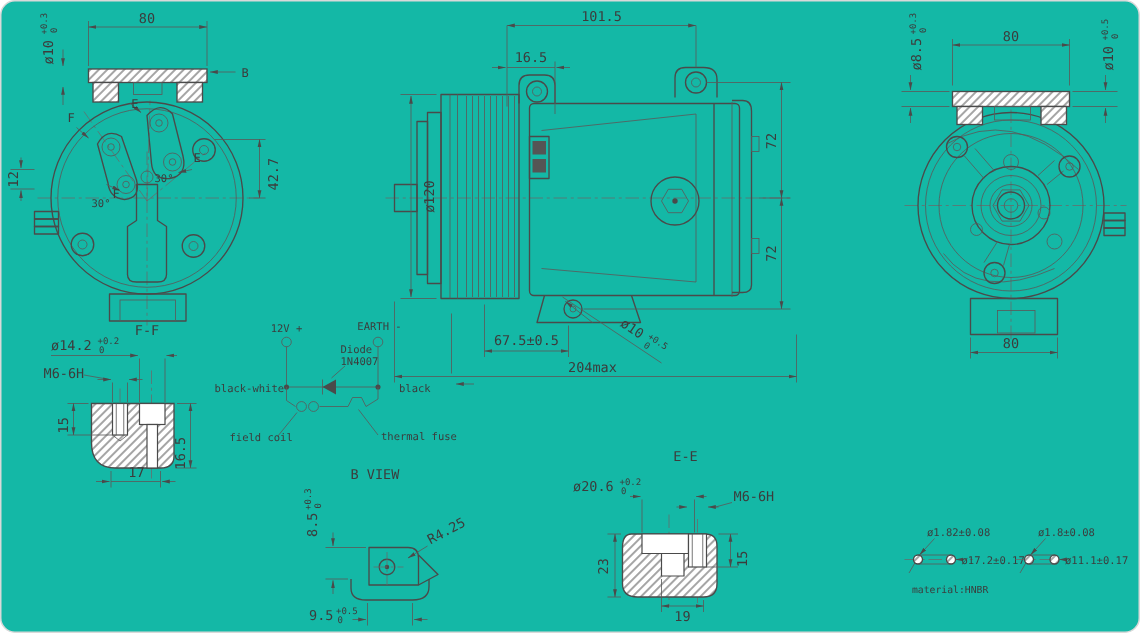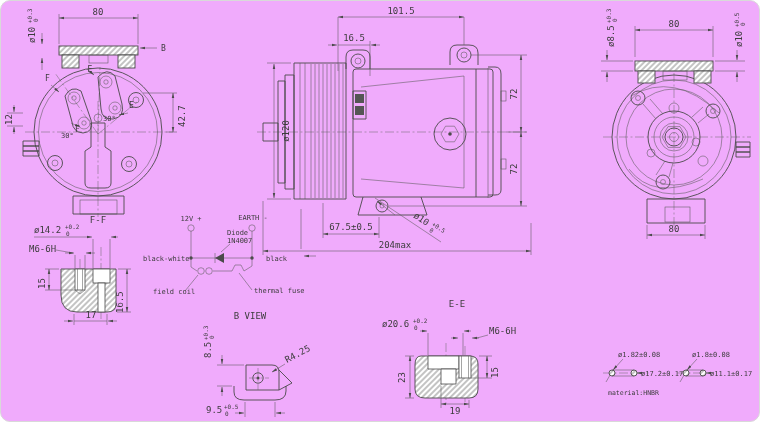--- a/index.html
+++ b/index.html
@@ -1,16 +1,16 @@
 <!DOCTYPE html>
 <html><head>
 <meta charset="utf-8">
 <style>
   html,body{margin:0;padding:0;background:#fff;}
-  #stage{position:relative;width:760px;height:422px;background:#f0abfc;
+  #stage{position:relative;width:760px;height:422px;background:#14b8a6;
          border:1px solid #d9d9d9;border-radius:10px;box-sizing:border-box;overflow:hidden;
          font-family:"DejaVu Sans Mono", monospace;}
   svg{position:absolute;left:0;top:0;}
   .ol{fill:none;stroke:#4a4a4a;stroke-width:.9;stroke-linejoin:round;}
   .tl{fill:none;stroke:#5a5a5a;stroke-width:.55;}
   .cl{fill:none;stroke:#6a6a6a;stroke-width:.5;stroke-dasharray:9 2.5 2 2.5;}
   .ha{fill:url(#h);stroke:#4a4a4a;stroke-width:.9;}
   .wh{fill:#ffffff;stroke:#4a4a4a;stroke-width:.8;}
   .fillink{fill:#4a4a4a;stroke:none;}
   text{fill:#3c3c3c;stroke:none;}

